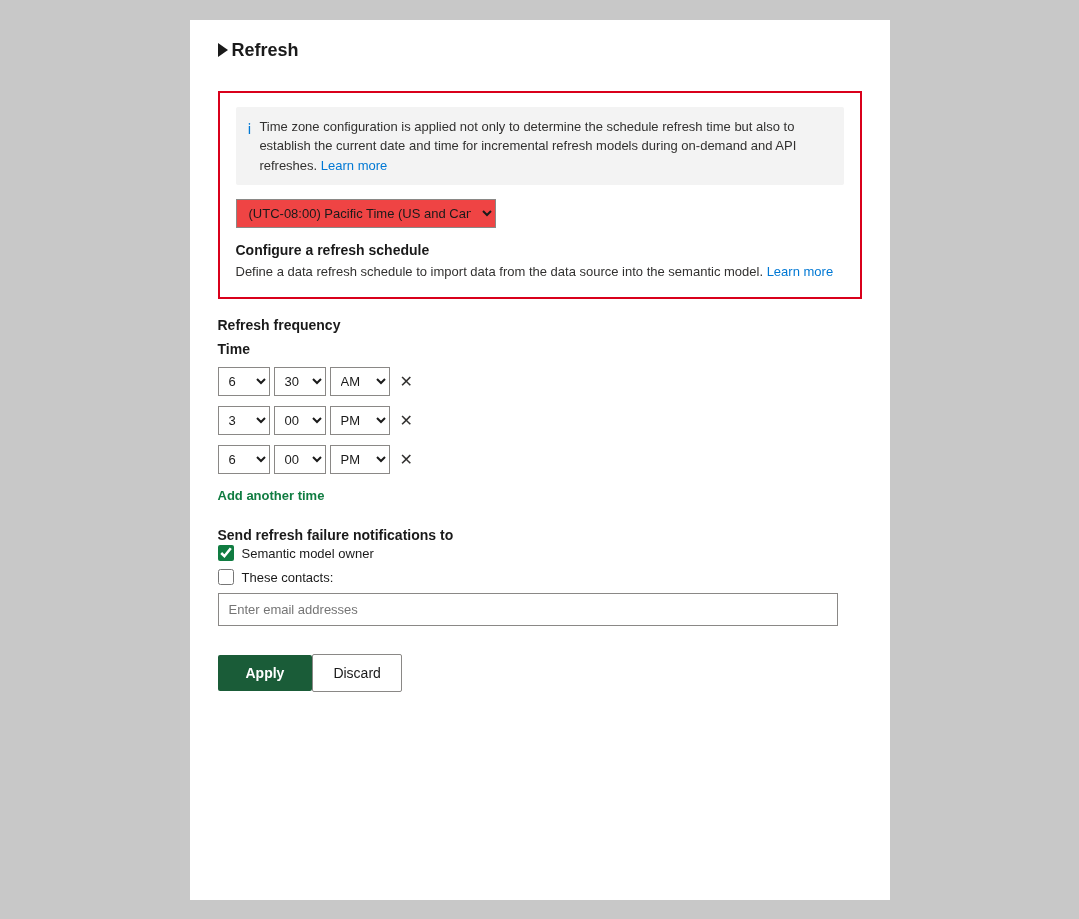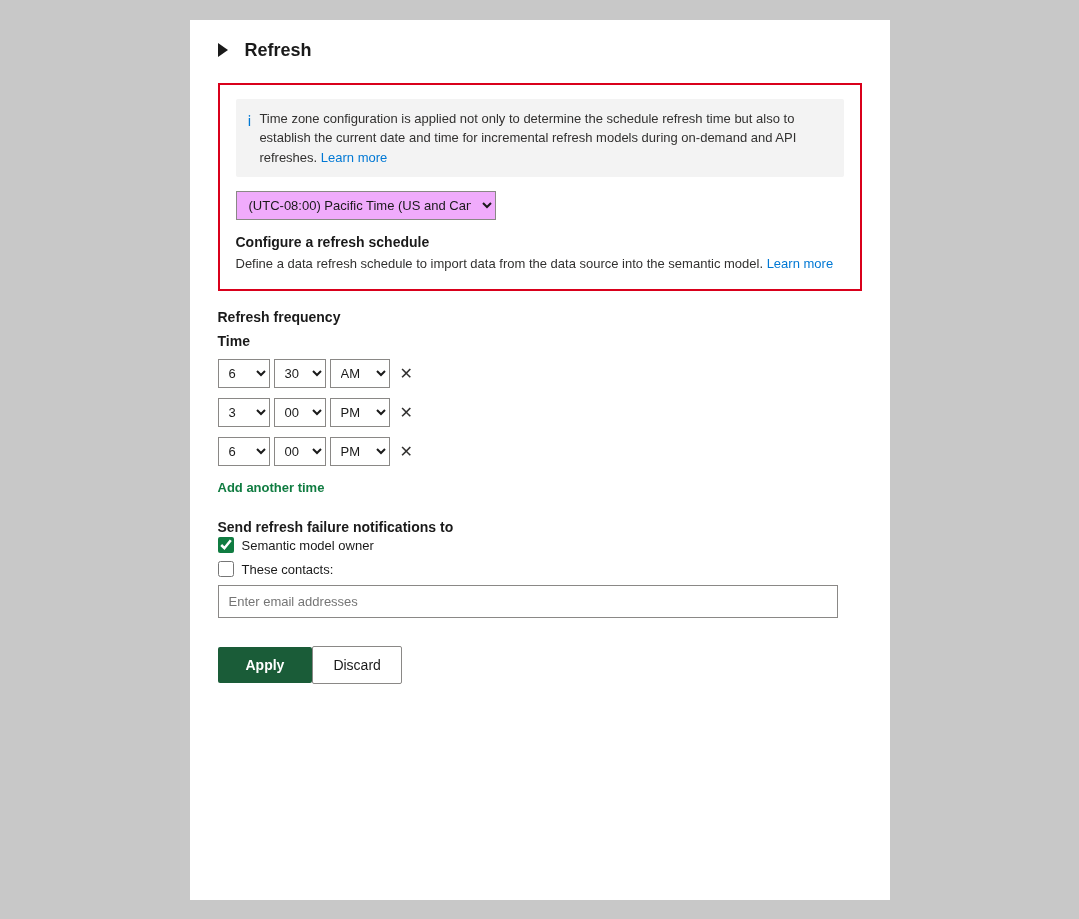--- a/index.html
+++ b/index.html
@@ -16,24 +16,24 @@
     .panel {
       background: #ffffff;
       width: 700px;
       min-height: 880px;
       padding: 20px 28px 28px 28px;
       position: relative;
     }
     .page-title {
       font-size: 18px;
       font-weight: 600;
-      margin-bottom: 22px;
-      display: flex;
-      align-items: center;
-      gap: 17px;
+      margin-bottom: 30px;
+      display: flex;
+      align-items: center;
+      gap: 4px;
       color: #1a1a1a;
     }
     .triangle-icon {
       width: 0;
       height: 0;
       border-top: 7px solid transparent;
       border-bottom: 7px solid transparent;
       border-left: 10px solid #1a1a1a;
       display: inline-block;
     }
@@ -70,21 +70,21 @@
     }
     .info-text a {
       color: #0078d4;
       text-decoration: none;
     }
     .timezone-select {
       border: 1px solid #8a8886;
       padding: 5px 8px;
       font-size: 13px;
       color: #1a1a1a;
-      background: #f0abfc;
+      background: #ef4444;
       cursor: pointer;
       width: 260px;
       margin-bottom: 14px;
       appearance: auto;
     }
     .configure-title {
       font-size: 14px;
       font-weight: 700;
       margin-bottom: 6px;
       color: #1a1a1a;

